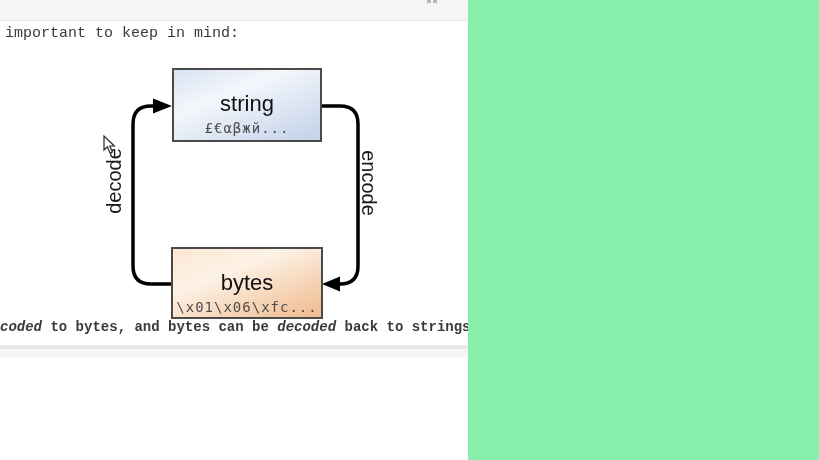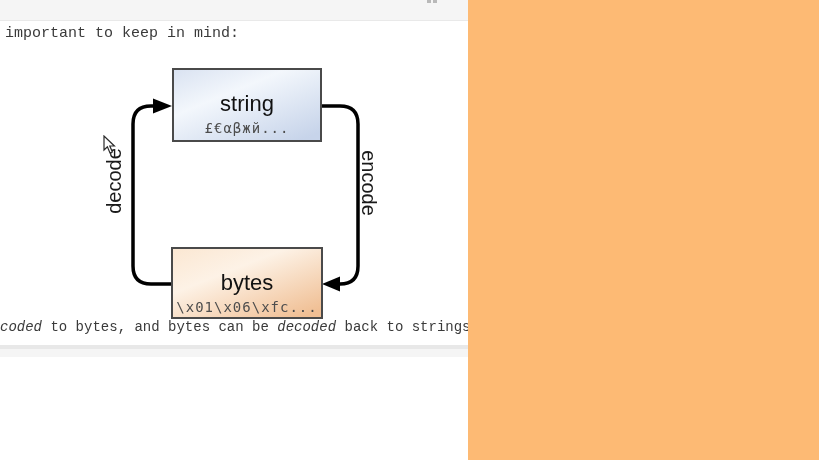--- a/index.html
+++ b/index.html
@@ -1,33 +1,33 @@
 <!DOCTYPE html>
 <html><head>
 <meta charset="utf-8">
 <style>
   * { margin:0; padding:0; box-sizing:border-box; }
   html,body { width:819px; height:460px; background:#ffffff; overflow:hidden;
               font-family:"Liberation Mono", monospace; }
-  .viewport { position:relative; width:819px; height:460px; background:#fdba74; }
+  .viewport { position:relative; width:819px; height:460px; background:#86efac; }
 
   .content { position:absolute; left:0; top:0; width:468px; height:460px; background:#ffffff; }
 
   .topbar { position:absolute; left:0; top:0; width:468px; height:21px;
             background:#f5f5f5; border-bottom:1px solid #e9e9e9; }
   .topbar .mark { position:absolute; top:0; width:4px; height:3px; background:#b9b9b9; }
   .mark1 { left:427px; } .mark2 { left:433px; }
 
   .p-top { position:absolute; left:5px; top:24px; font-size:15px; line-height:19px;
            color:#3a3a3a; white-space:nowrap; }
 
   .diagram { position:absolute; left:90px; top:61px; width:300px; height:265px; }
 
   .p-bottom { position:absolute; left:0; top:318px; width:468px; overflow:hidden;
-              font-size:14px; line-height:19px; color:#3a3a3a; white-space:nowrap; }
+              font-size:14px; line-height:19px; color:#3a3a3a; white-space:nowrap;font-weight:bold; }
   .p-bottom .it { font-style:italic; }
 
   .divider { position:absolute; left:0; top:345px; width:468px; height:12px;
              background:#f5f5f5; border-top:4px solid #e8e8e8; }
 
   .cursor { position:absolute; left:103px; top:135px; width:14px; height:20px; }
 
   .diag-label { font-family:"Liberation Sans", sans-serif; font-size:22px; fill:#111111; }
   .diag-sample { font-family:"DejaVu Sans Mono", monospace; font-size:14px; fill:#4d4d4d; letter-spacing:1px; }
   .arrow-label { font-family:"Liberation Sans", sans-serif; font-size:20px; fill:#1a1a1a; }

